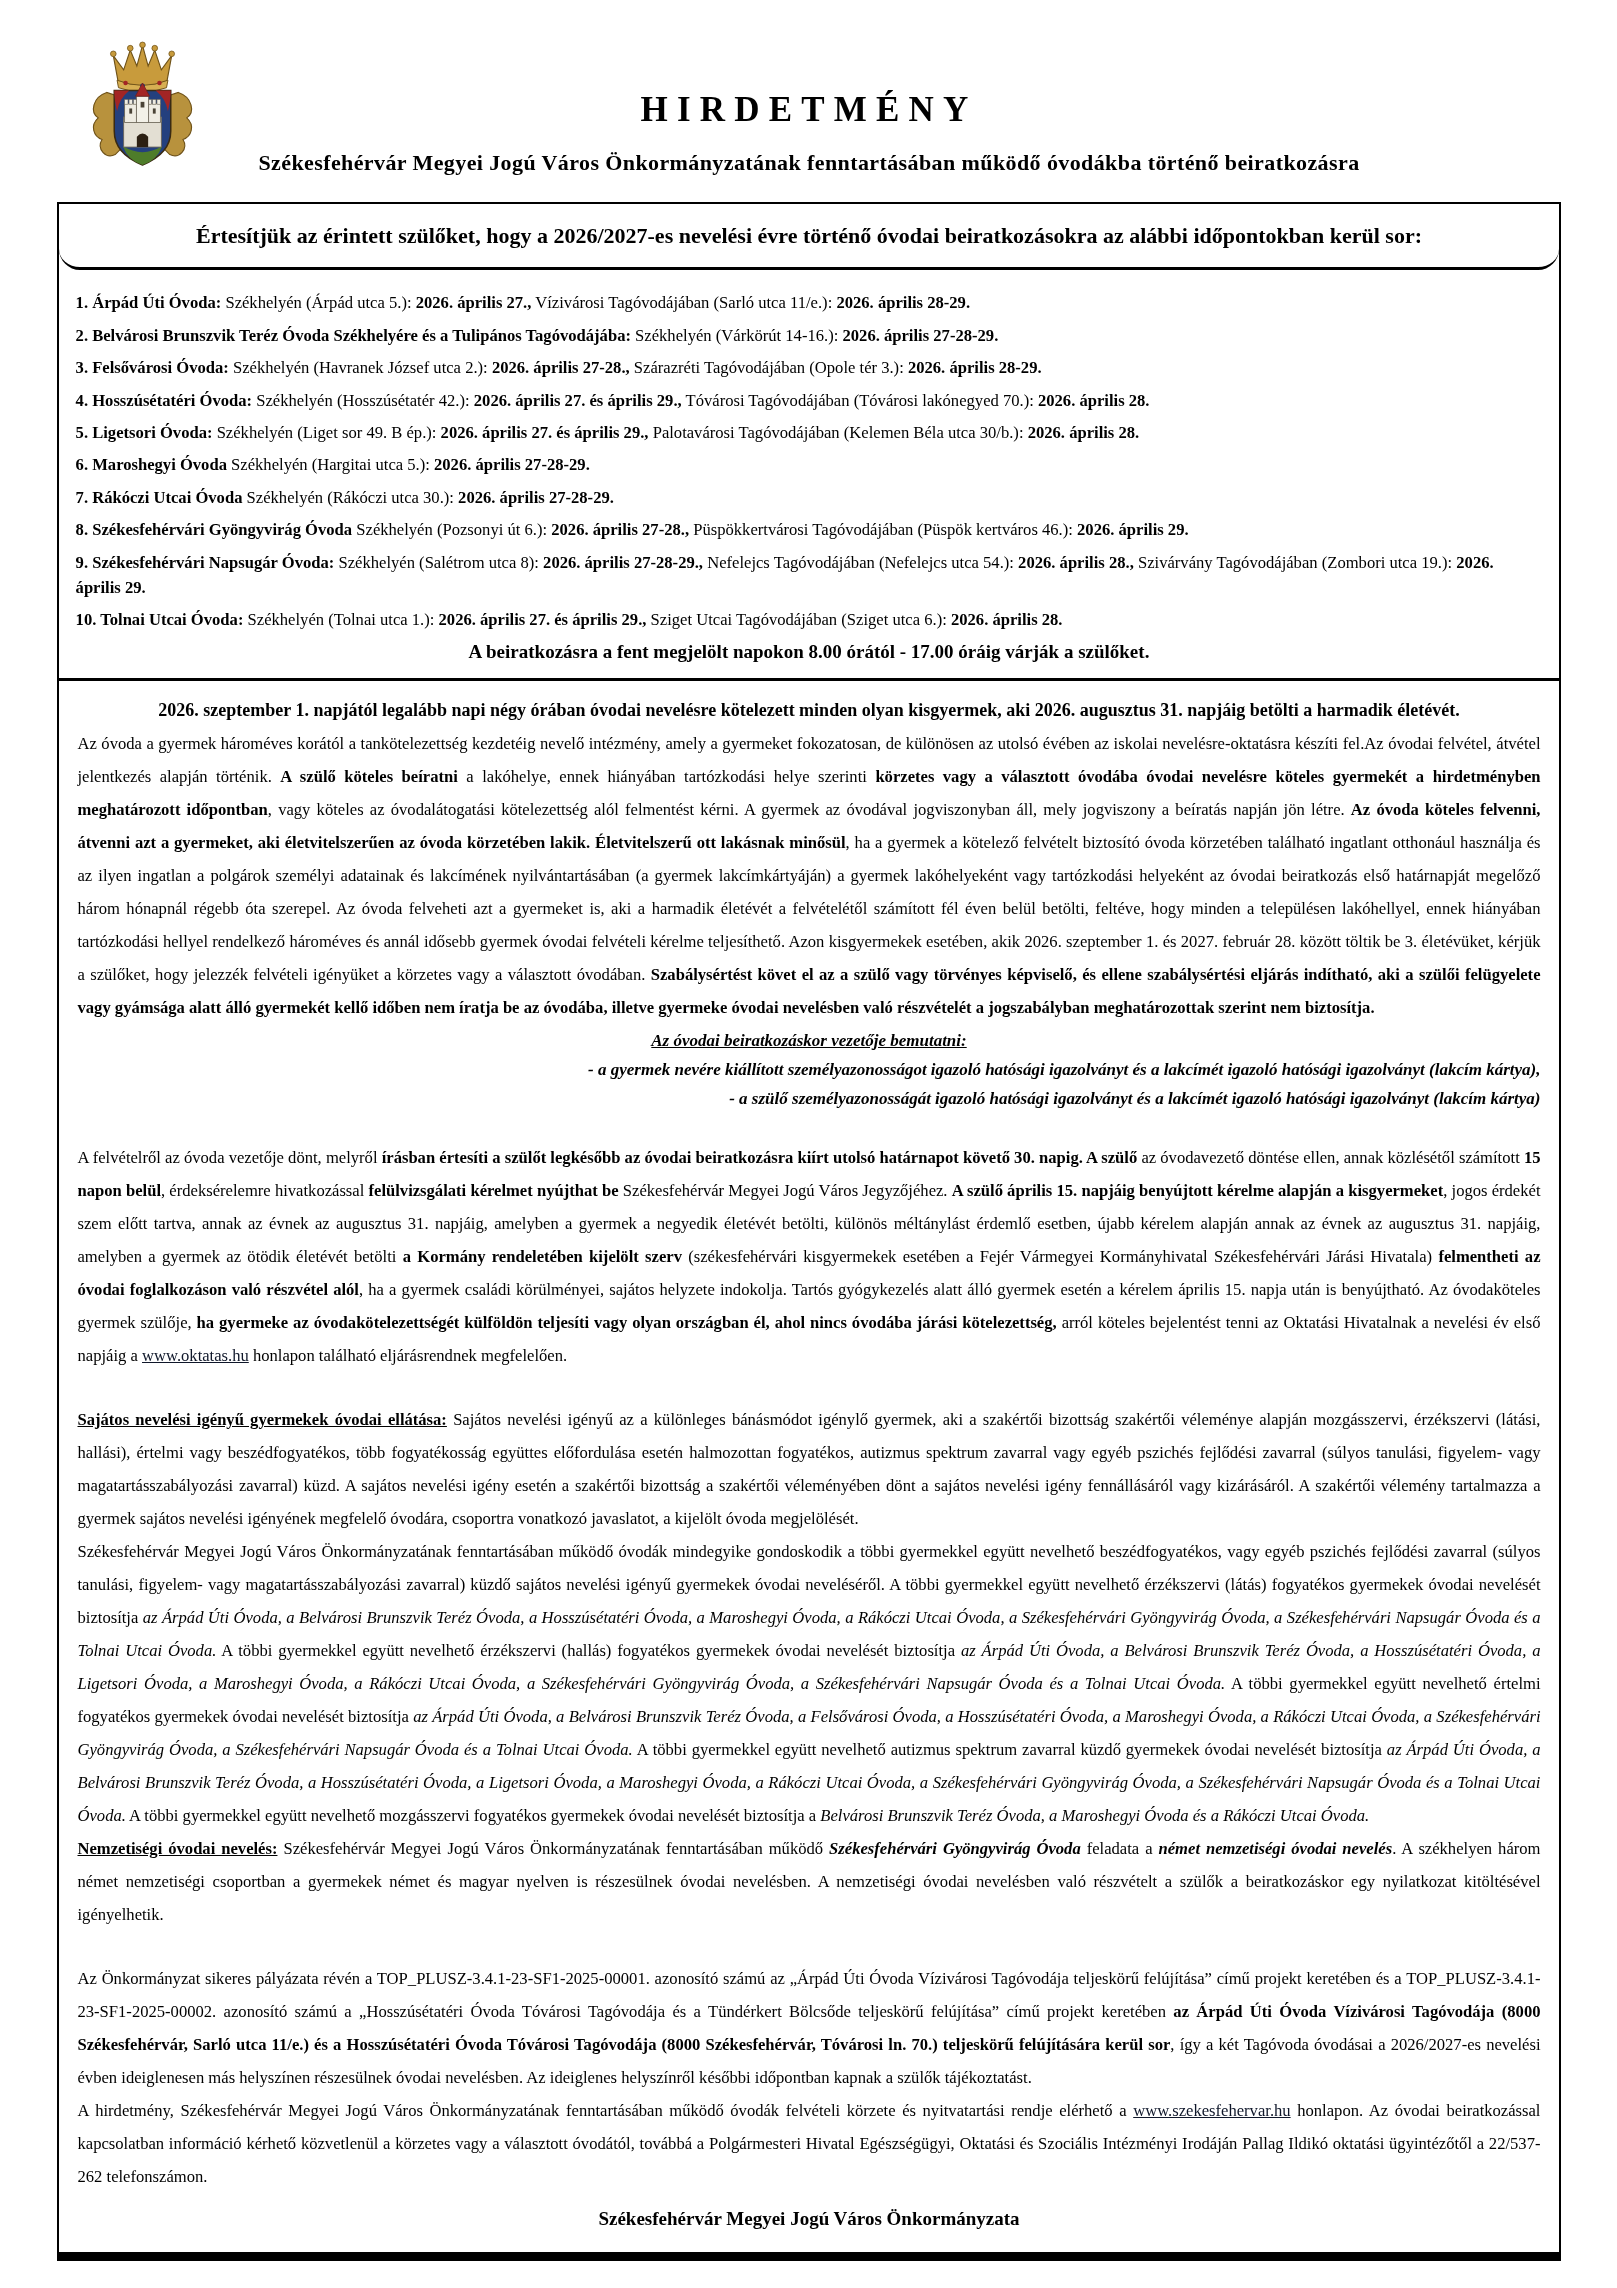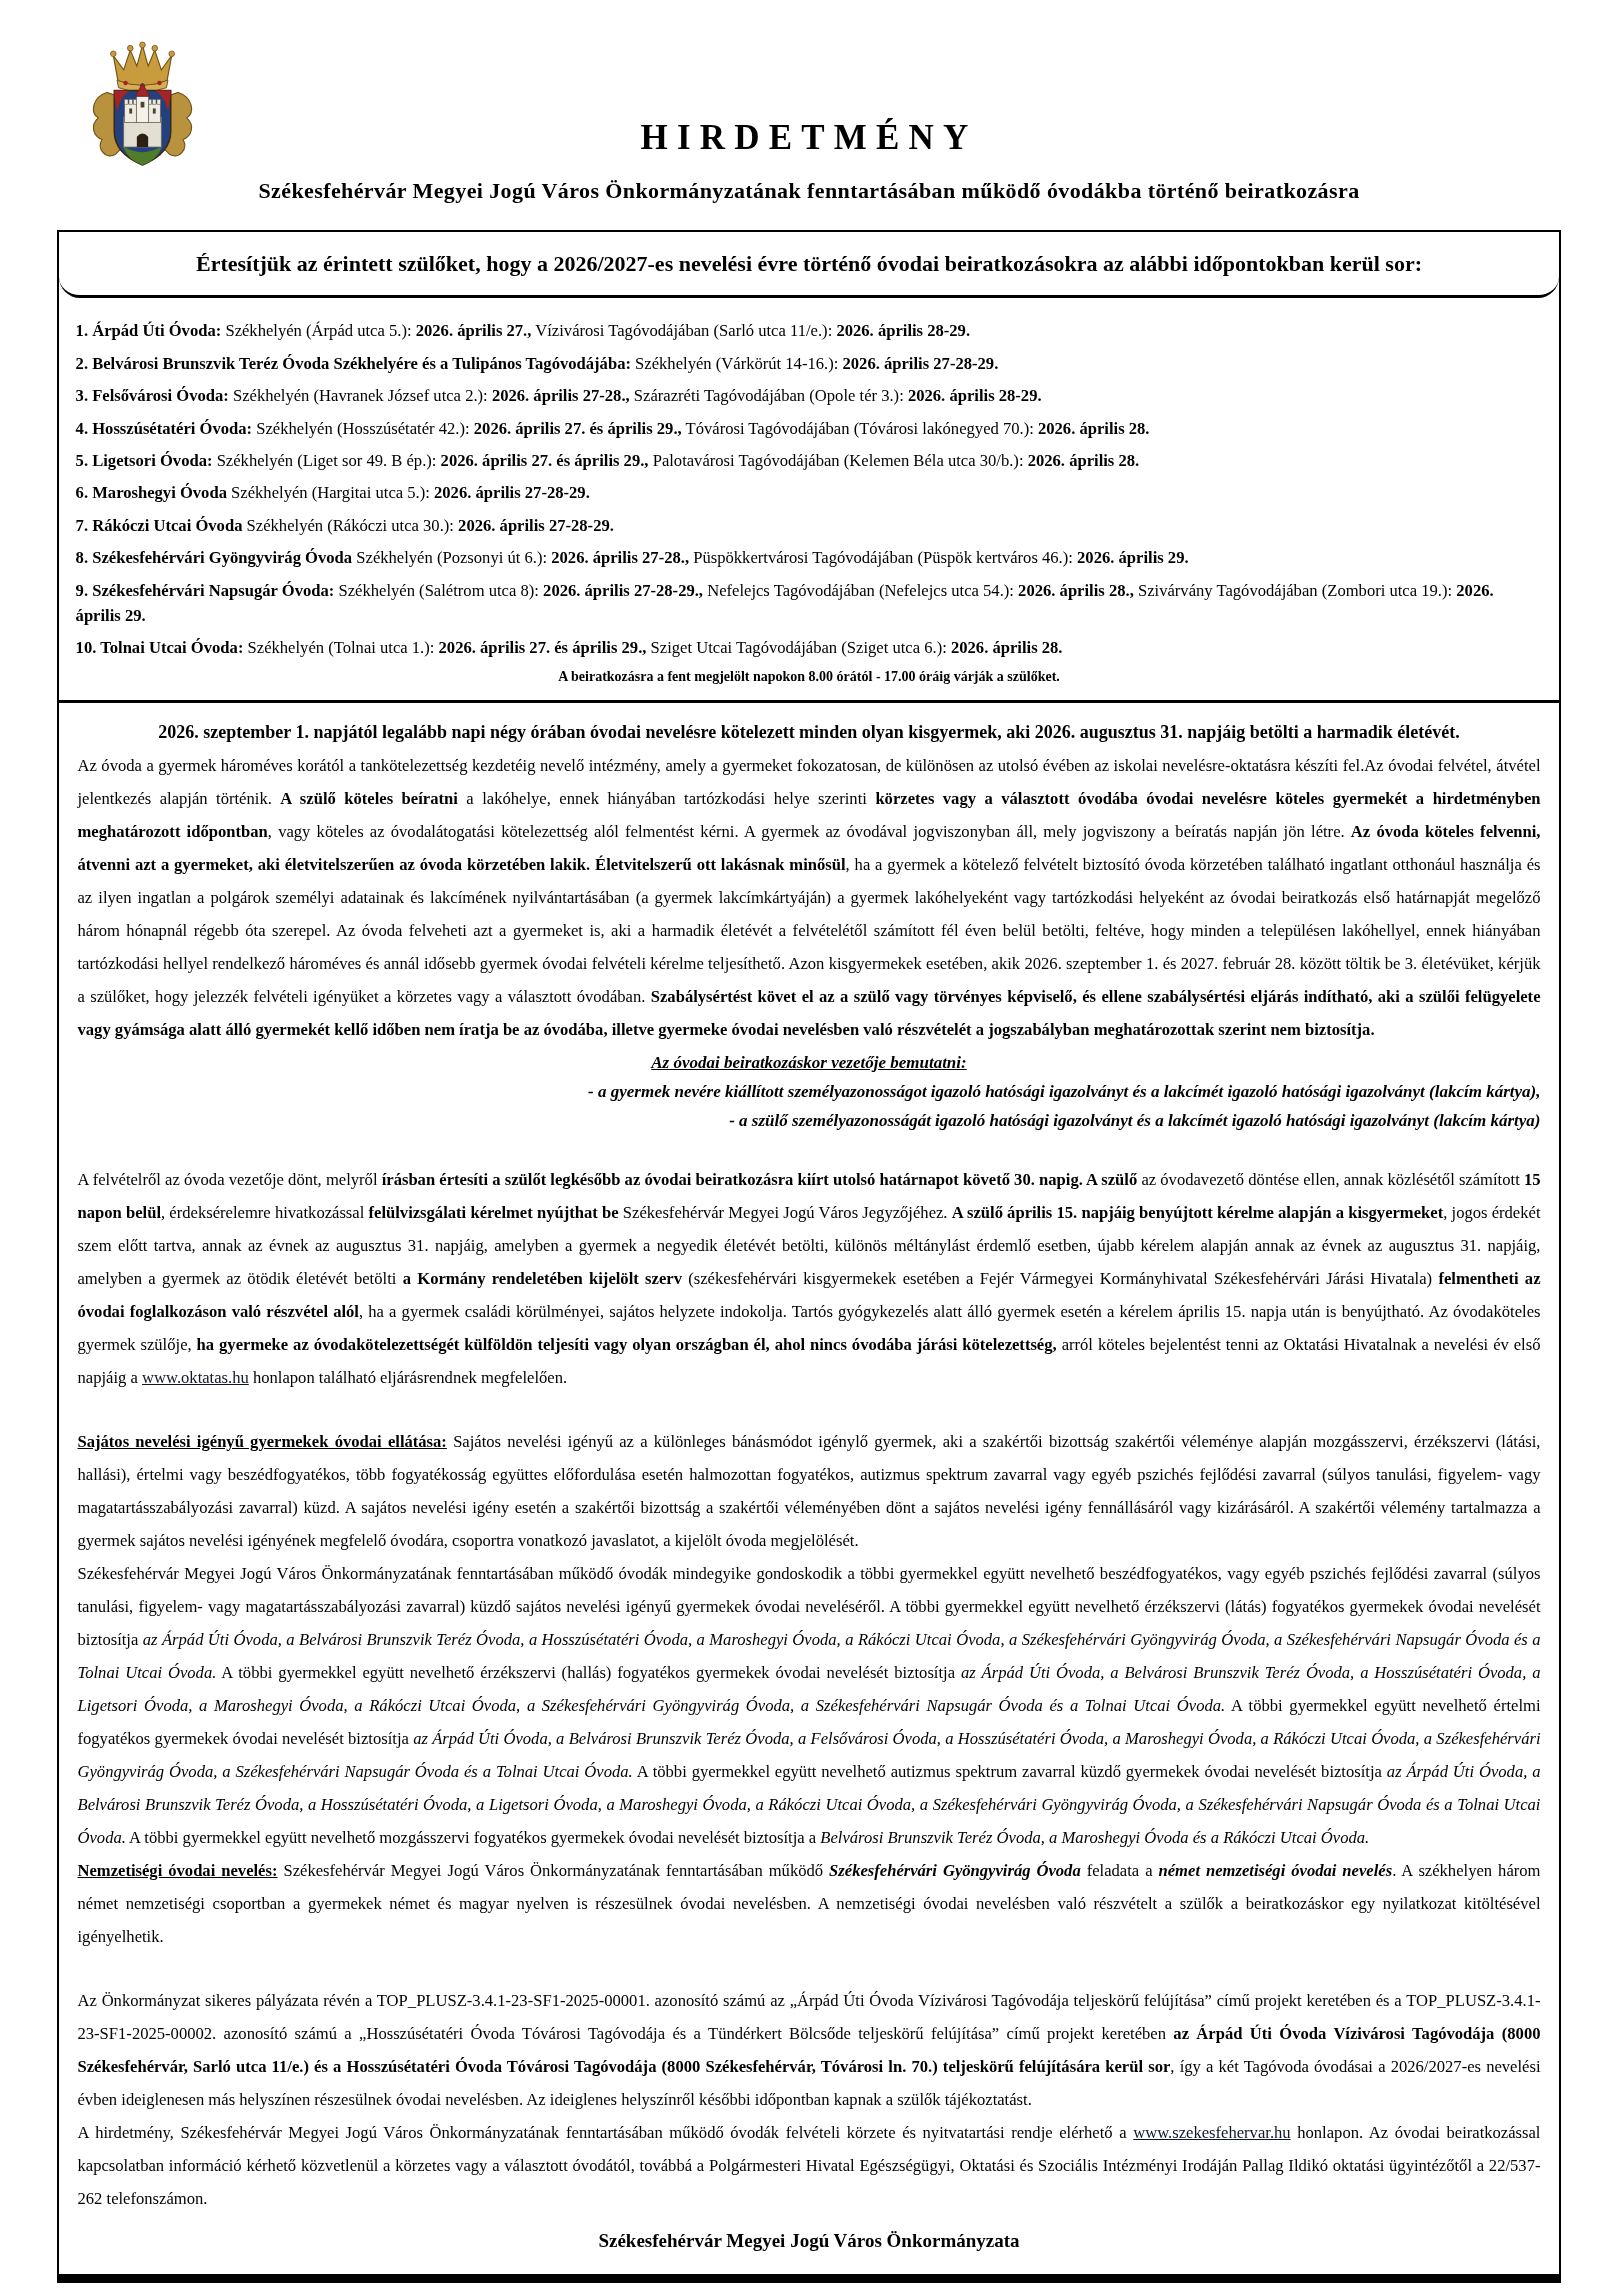--- a/index.html
+++ b/index.html
@@ -3,31 +3,31 @@
 <meta charset="utf-8">
 <style>
   * { margin:0; padding:0; box-sizing:border-box; }
   html,body { background:#ffffff; }
   .page {
     position:relative; width:1618px; height:2289px; overflow:hidden;
     background:#fff; color:#000;
     font-family:"Liberation Serif","DejaVu Serif",serif;
   }
   .coat { position:absolute; left:86px; top:41px; width:113px; height:133px; }
-  .doc-header { position:relative; padding-top:118px; }
+  .doc-header { position:relative; padding-top:90px; }
   .title { text-align:center; font-size:35px; font-weight:700; letter-spacing:9.2px; }
   .subtitle { text-align:center; font-size:22px; font-weight:700; letter-spacing:0.4px; margin-top:20px; }
 
   .frame { margin:26px 57px 0; border:2.8px solid #000; border-bottom:9.2px solid #000; }
   .sec-intro { border-bottom:3.7px solid #000; padding:18.5px 37px; text-align:center;border-radius:21px; }
   .intro { font-size:22px; font-weight:700; }
 
   .sec-list { border-bottom:3.7px solid #000; padding:13px 16.6px 7.4px; }
   .list-item { font-size:16.6px; line-height:25px; margin:7.4px 0; }
-  .closing { text-align:center; font-weight:700; font-size:14px; margin:9.2px 0 7.4px; }
+  .closing { text-align:center; font-weight:700; font-size:19px; margin:9.2px 0 7.4px; }
 
   .sec-body { padding:14.8px 18.5px 22px; font-size:16.6px; }
   .lead { text-align:center; font-weight:700; font-size:18px; line-height:29.5px; margin-bottom:1.8px; }
   .para { text-align:justify; line-height:33px; }
   .center-h { text-align:center; font-weight:700; font-style:italic; text-decoration:underline; font-size:17px; line-height:29px; margin-top:1.8px; }
   .center-line { text-align:right; font-weight:700; font-style:italic; font-size:17px; line-height:29px; }
   .mt1 { margin-top:28px; }
   .mt2 { margin-top:31px; }
   .signature { text-align:center; font-weight:700; font-size:19px; margin-top:14.8px; }
 

